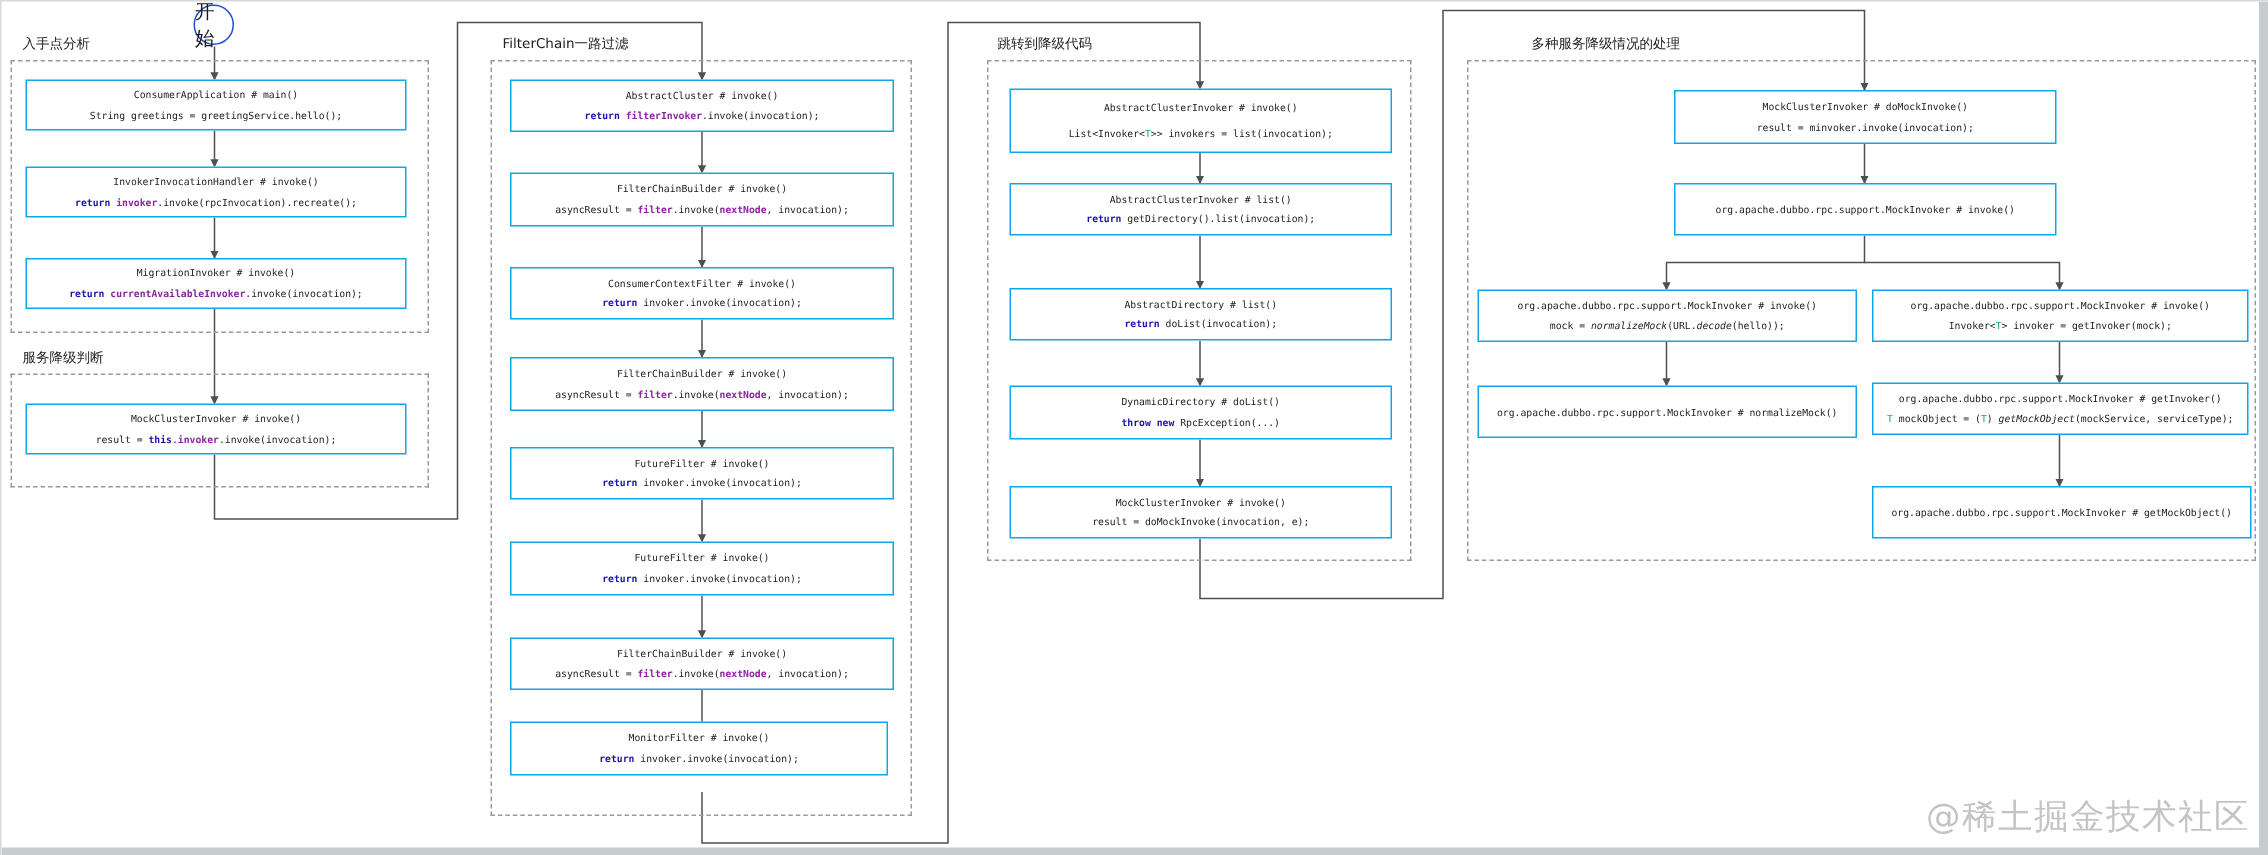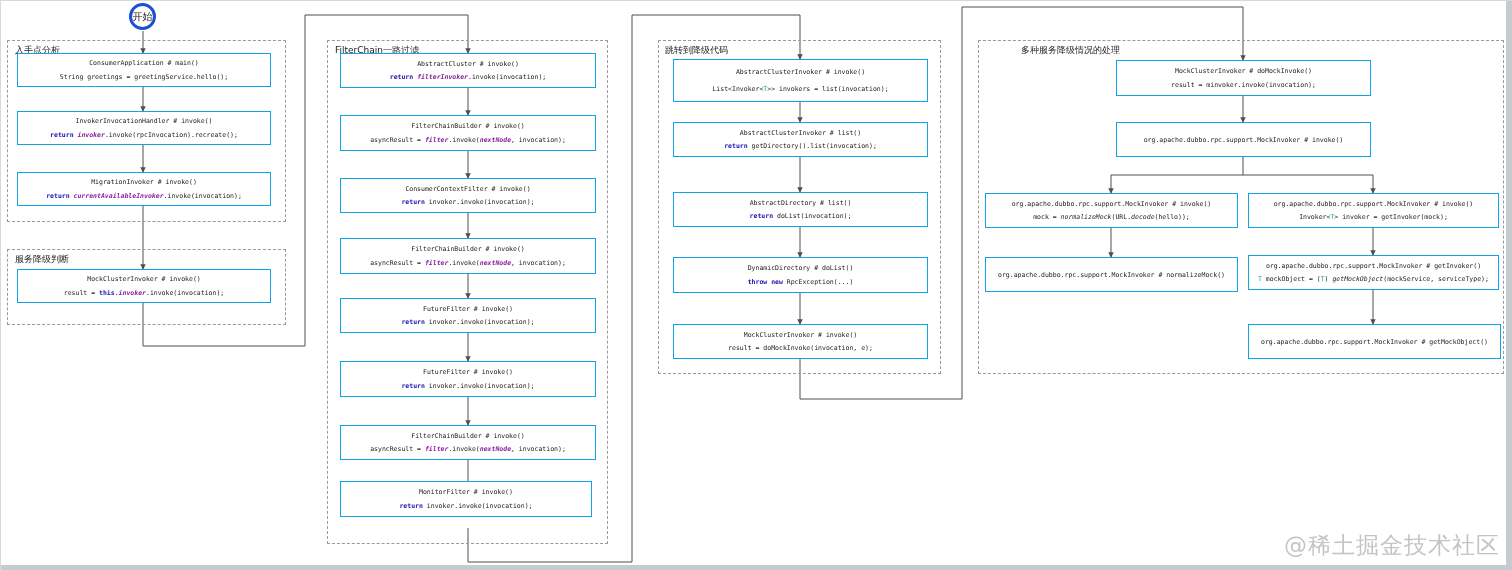--- a/index.html
+++ b/index.html
@@ -6,37 +6,37 @@
   #canvas{
     position:relative;width:1512px;height:570px;background:#fff;overflow:hidden;
     border-top:1px solid #d8d8d8;border-left:1px solid #d8d8d8;box-sizing:border-box;
     font-family:"DejaVu Sans","Liberation Sans",sans-serif;color:#1b1b1b;
   }
   .edge-right{position:absolute;right:0;top:0;width:6px;height:570px;background:#c6cbce;}
   .edge-bottom{position:absolute;left:0;bottom:0;width:1512px;height:5px;background:#c6cbce;}
   svg.wires{position:absolute;left:0;top:0;width:1512px;height:570px;pointer-events:none;}
   .wire{stroke:#4f4f4f;stroke-width:1;fill:none;}
   .group{position:absolute;border:1px dashed #9a9a9a;box-sizing:border-box;}
-  .glabel{position:absolute;font-size:9px;line-height:10px;color:#222;white-space:nowrap;margin-top:20px;}
+  .glabel{position:absolute;font-size:9px;line-height:10px;color:#222;white-space:nowrap;}
   .start{
-    position:absolute;left:128px;top:2px;width:27px;height:27px;border:3px solid #1d4ed8;
+    position:absolute;left:128px;top:2px;width:27px;height:27px;border:1px solid #1d4ed8;
     border-radius:50%;box-sizing:border-box;background:#fff;display:flex;align-items:center;
-    justify-content:center;font-size:10px;color:#1b1b1b;z-index:2;
+    justify-content:center;font-size:13px;color:#1b1b1b;z-index:2;
   }
   .node{
     position:absolute;border:1px solid #0ea5e9;background:#fff;box-sizing:border-box;
     display:flex;flex-direction:column;justify-content:space-evenly;align-items:center;
     text-align:center;z-index:2;overflow:hidden;
   }
   .node .t,.node .c{
     font-family:"DejaVu Sans Mono","Liberation Mono",monospace;
     font-size:6.5px;line-height:8px;white-space:nowrap;
   }
   .kw{color:var(--kw,#1c12ad);font-weight:bold;}
-  .var{color:var(--var,#8b24a0);font-weight:bold;font-style:italic;}
+  .var{color:var(--var,#8b24a0);font-weight:bold;}
   .ty{color:var(--ty,#18a29a);}
   .it{font-style:italic;}
   .watermark{
     position:absolute;right:12px;top:532px;font-size:23px;line-height:24px;
     color:#c4c4c4;letter-spacing:1px;white-space:nowrap;
   }
 </style>
 </head>
 <body>
 

